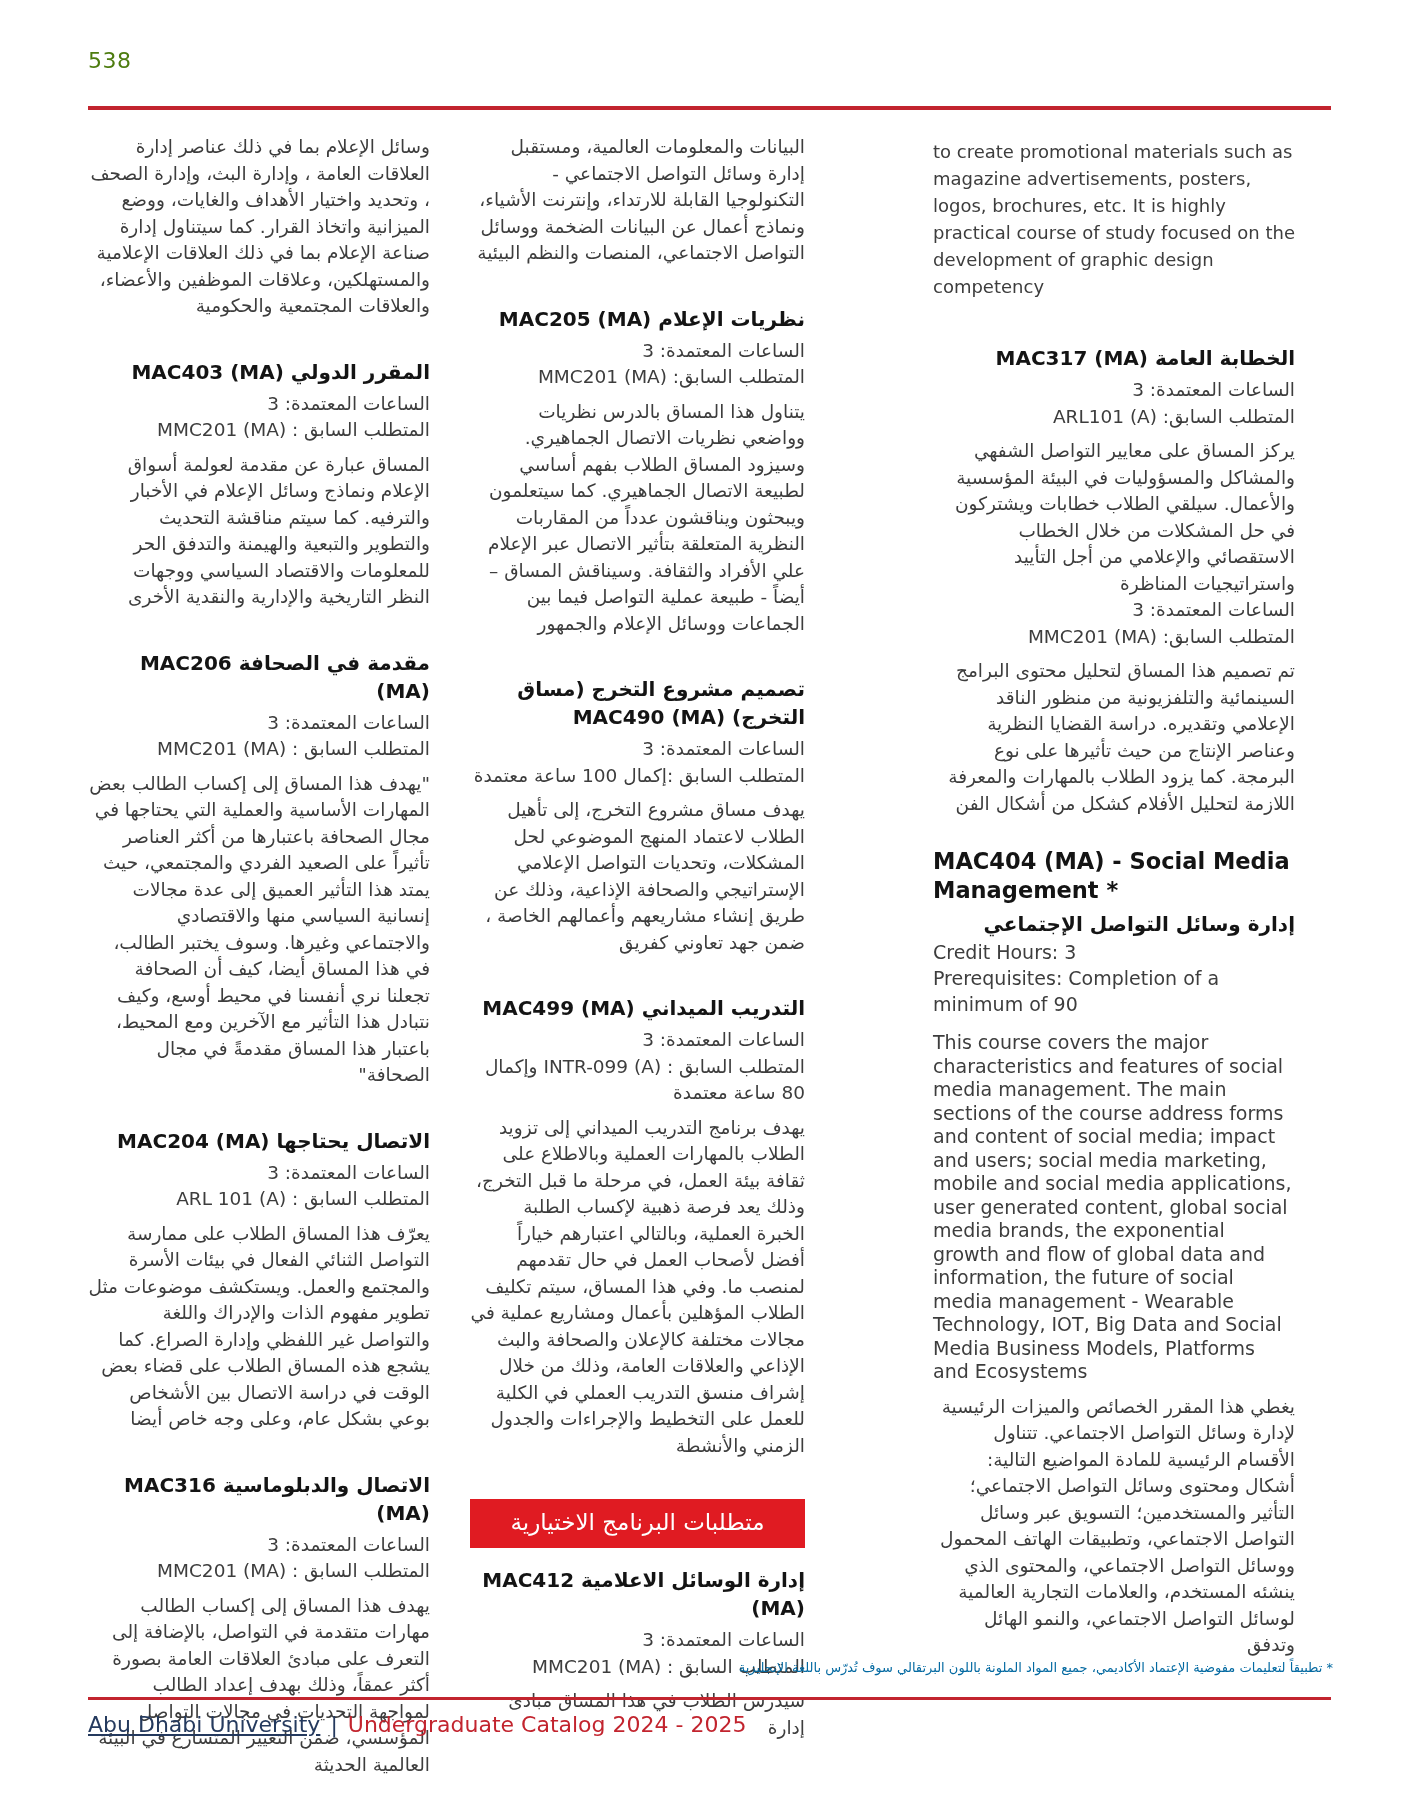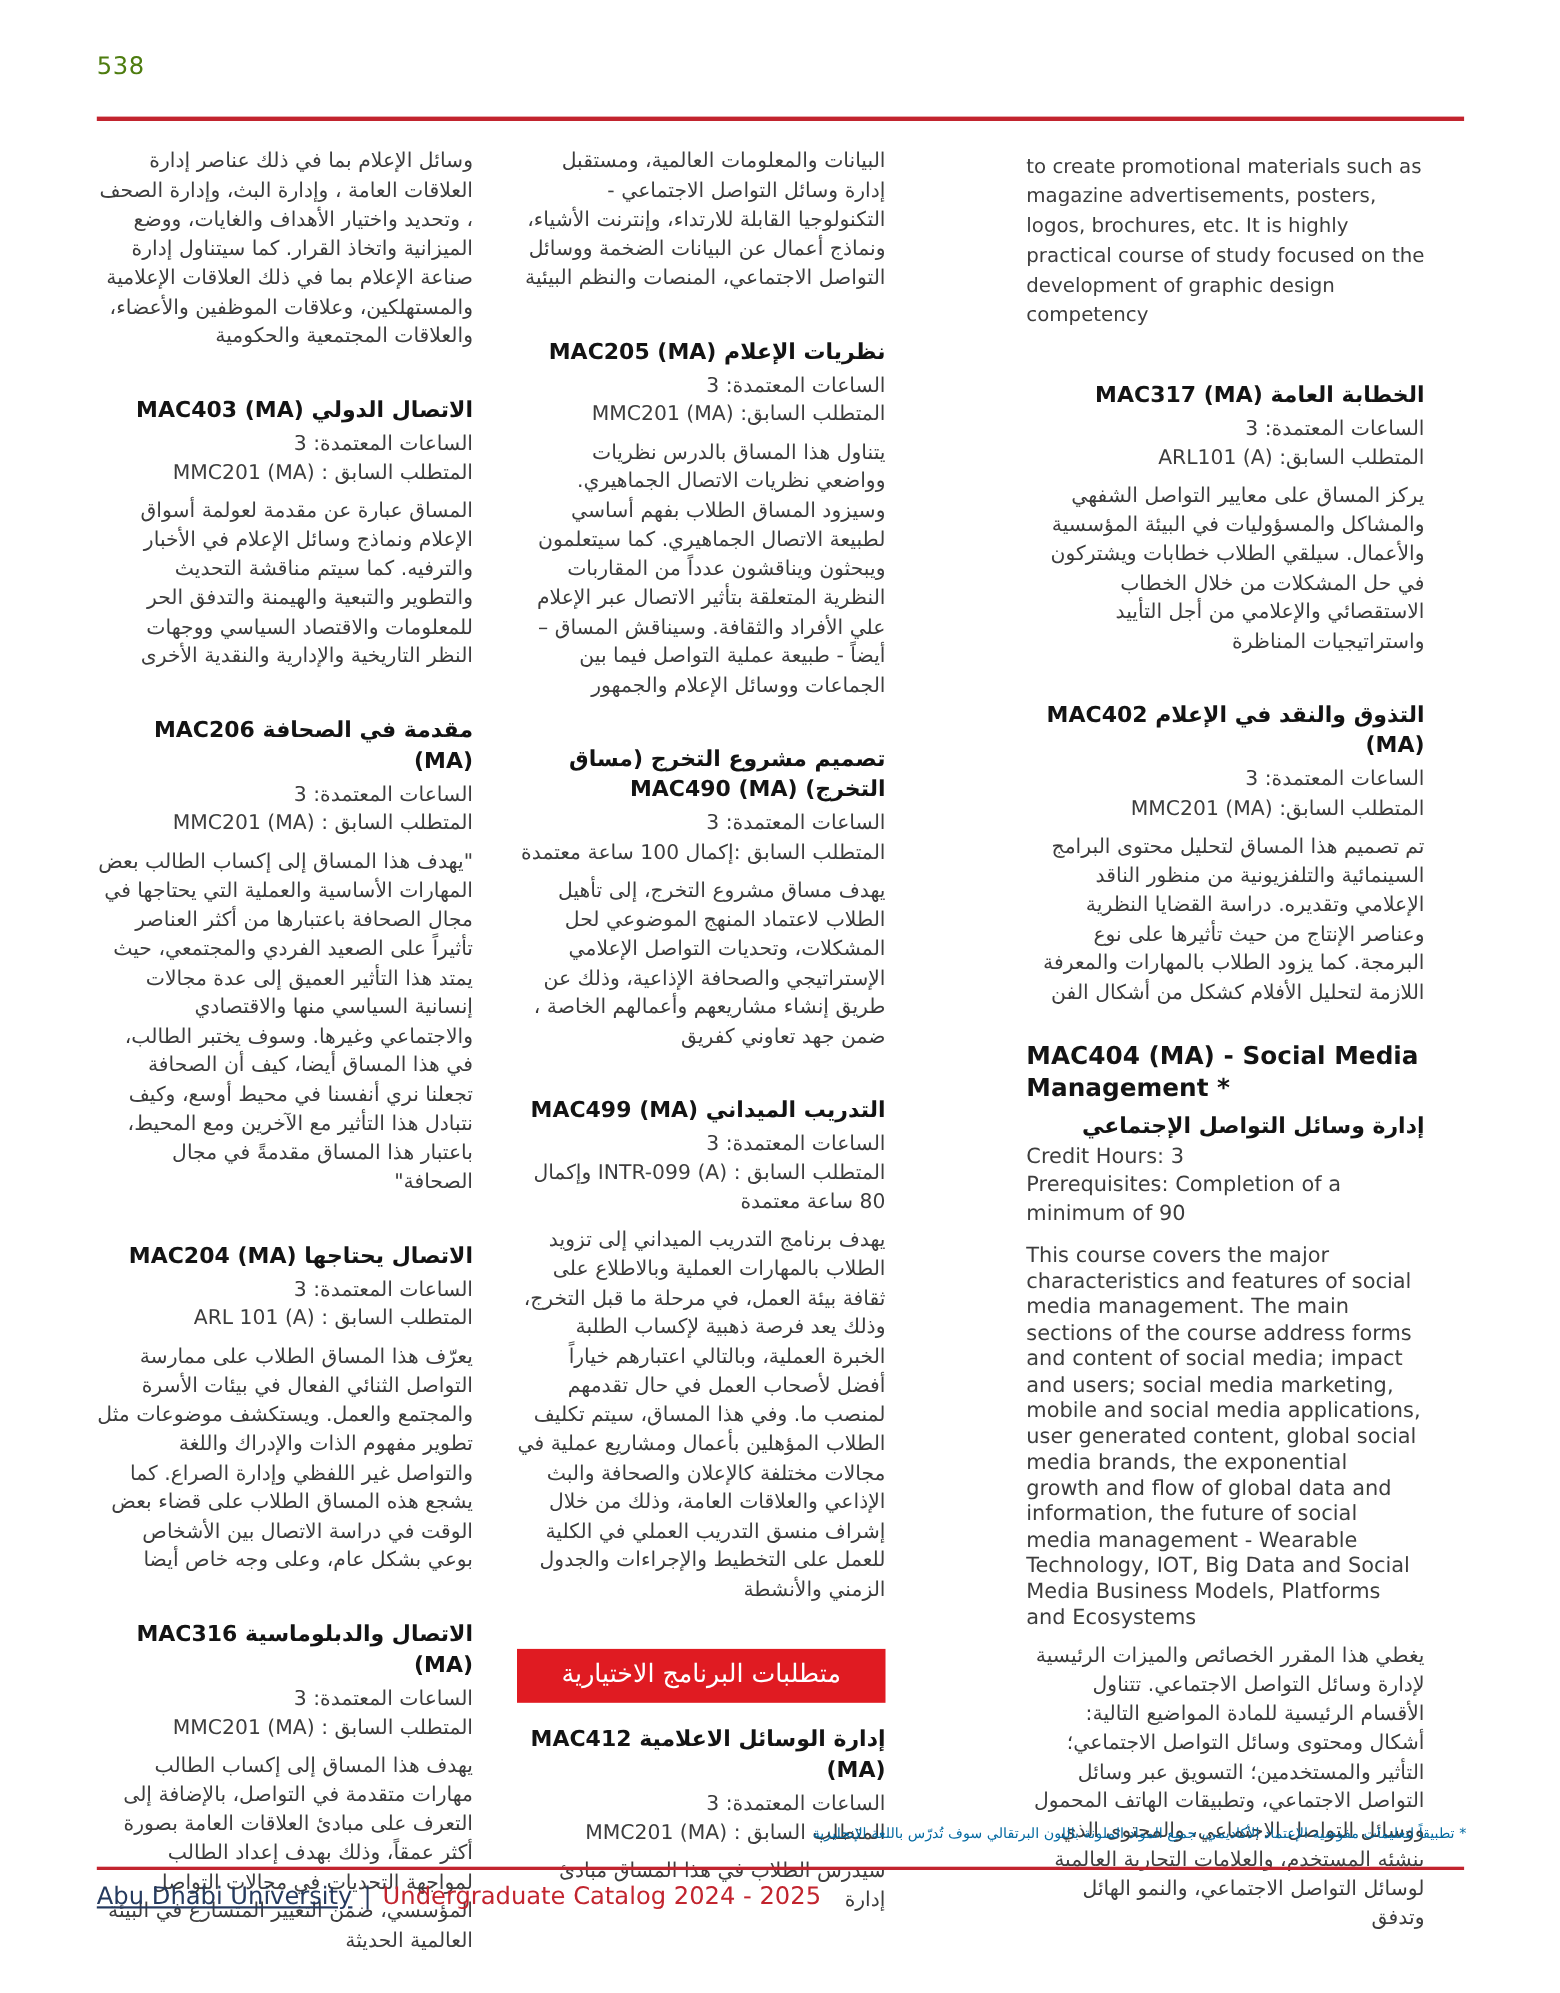--- a/index.html
+++ b/index.html
@@ -72,21 +72,21 @@
 
   <div class="page-number">538</div>
   <div class="header-rule"></div>
 
   <div class="columns">
 
     <div class="col col-left ar" lang="ar">
       <p class="body intro">وسائل الإعلام بما في ذلك عناصر إدارة العلاقات العامة ، وإدارة البث، وإدارة الصحف ، وتحديد واختيار الأهداف والغايات، ووضع الميزانية واتخاذ القرار. كما سيتناول إدارة صناعة الإعلام بما في ذلك العلاقات الإعلامية والمستهلكين، وعلاقات الموظفين والأعضاء، والعلاقات المجتمعية والحكومية</p>
 
       <section class="course">
-        <h3 class="course-title">الاتصال الدولي MAC403 (MA)</h3>
+        <h3 class="course-title">المقرر الدولي MAC403 (MA)</h3>
         <div class="meta">الساعات المعتمدة: 3</div>
         <div class="meta">المتطلب السابق : MMC201 (MA)</div>
         <p class="body">المساق عبارة عن مقدمة لعولمة أسواق الإعلام ونماذج وسائل الإعلام في الأخبار والترفيه. كما سيتم مناقشة التحديث والتطوير والتبعية والهيمنة والتدفق الحر للمعلومات والاقتصاد السياسي ووجهات النظر التاريخية والإدارية والنقدية الأخرى</p>
       </section>
 
       <section class="course">
         <h3 class="course-title">مقدمة في الصحافة MAC206 (MA)</h3>
         <div class="meta">الساعات المعتمدة: 3</div>
         <div class="meta">المتطلب السابق : MMC201 (MA)</div>
         <p class="body">"يهدف هذا المساق إلى إكساب الطالب بعض المهارات الأساسية والعملية التي يحتاجها في مجال الصحافة باعتبارها من أكثر العناصر تأثيراً على الصعيد الفردي والمجتمعي، حيث يمتد هذا التأثير العميق إلى عدة مجالات إنسانية السياسي منها والاقتصادي والاجتماعي وغيرها. وسوف يختبر الطالب، في هذا المساق أيضا، كيف أن الصحافة تجعلنا نري أنفسنا في محيط أوسع، وكيف نتبادل هذا التأثير مع الآخرين ومع المحيط، باعتبار هذا المساق مقدمةً في مجال الصحافة"</p>
@@ -145,21 +145,20 @@
       <p class="intro-en en">to create promotional materials such as magazine advertisements, posters, logos, brochures, etc. It is highly practical course of study focused on the development of graphic design competency</p>
 
       <section class="course ar" lang="ar">
         <h3 class="course-title" style="margin-top:44px;">الخطابة العامة   MAC317 (MA)</h3>
         <div class="meta">الساعات المعتمدة: 3</div>
         <div class="meta">المتطلب السابق: ARL101 (A)</div>
         <p class="body">يركز المساق على معايير التواصل الشفهي والمشاكل والمسؤوليات في البيئة المؤسسية والأعمال. سيلقي الطلاب خطابات ويشتركون في حل المشكلات من خلال الخطاب الاستقصائي والإعلامي من أجل التأييد واستراتيجيات المناظرة</p>
       </section>
 
       <section class="course ar" lang="ar">
-        <h3 class="course-title">التذوق والنقد في الإعلام  MAC402 (MA)</h3>
         <div class="meta">الساعات المعتمدة: 3</div>
         <div class="meta">المتطلب السابق: MMC201 (MA)</div>
         <p class="body">تم تصميم هذا المساق لتحليل محتوى البرامج السينمائية والتلفزيونية من منظور الناقد الإعلامي وتقديره. دراسة القضايا النظرية وعناصر الإنتاج من حيث تأثيرها على نوع البرمجة. كما يزود الطلاب بالمهارات والمعرفة اللازمة لتحليل الأفلام كشكل من أشكال الفن</p>
       </section>
 
       <section class="course en">
         <h3 class="course-title-en">MAC404 (MA) - Social Media Management *</h3>
         <div class="subtitle-ar ar" lang="ar">إدارة وسائل التواصل الإجتماعي</div>
         <div class="meta-en">Credit Hours: 3</div>
         <div class="meta-en">Prerequisites: Completion of a minimum of 90</div>

